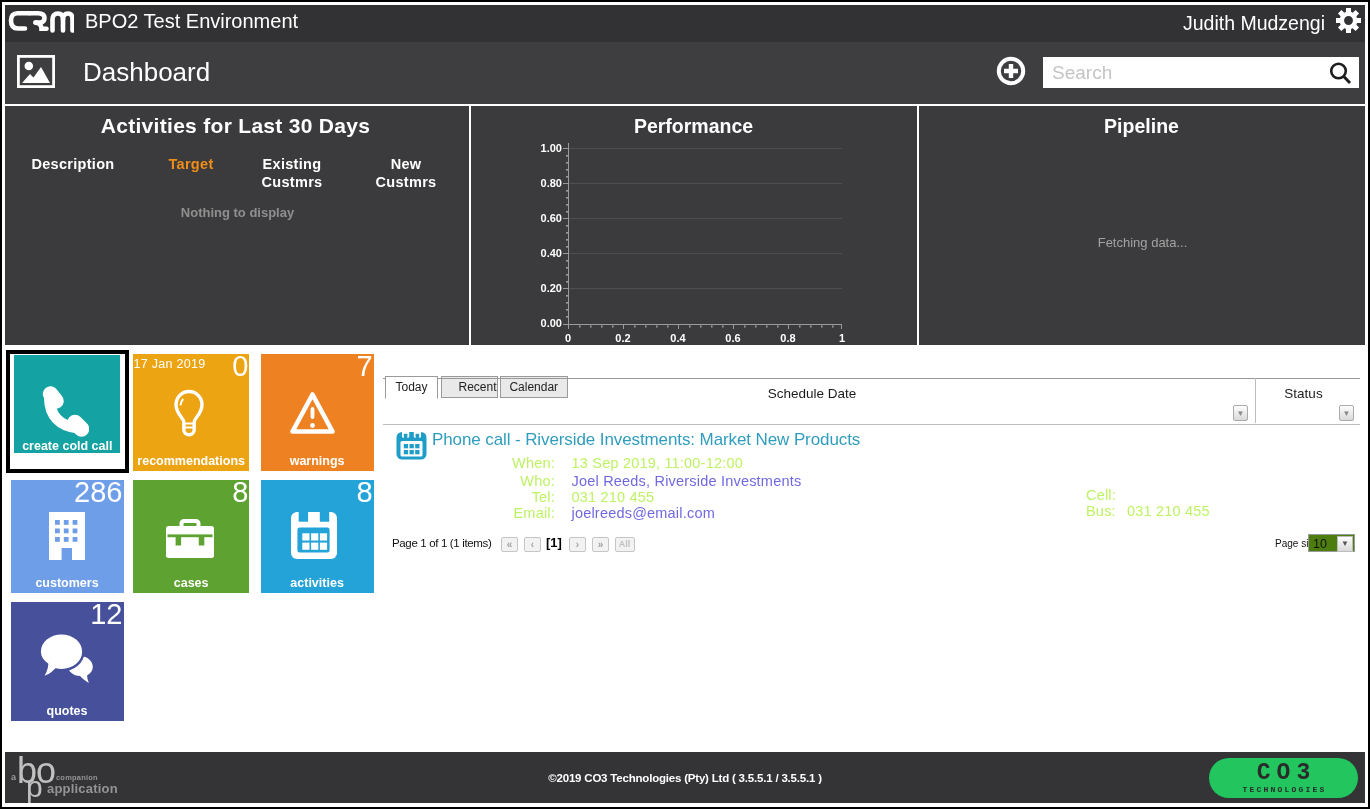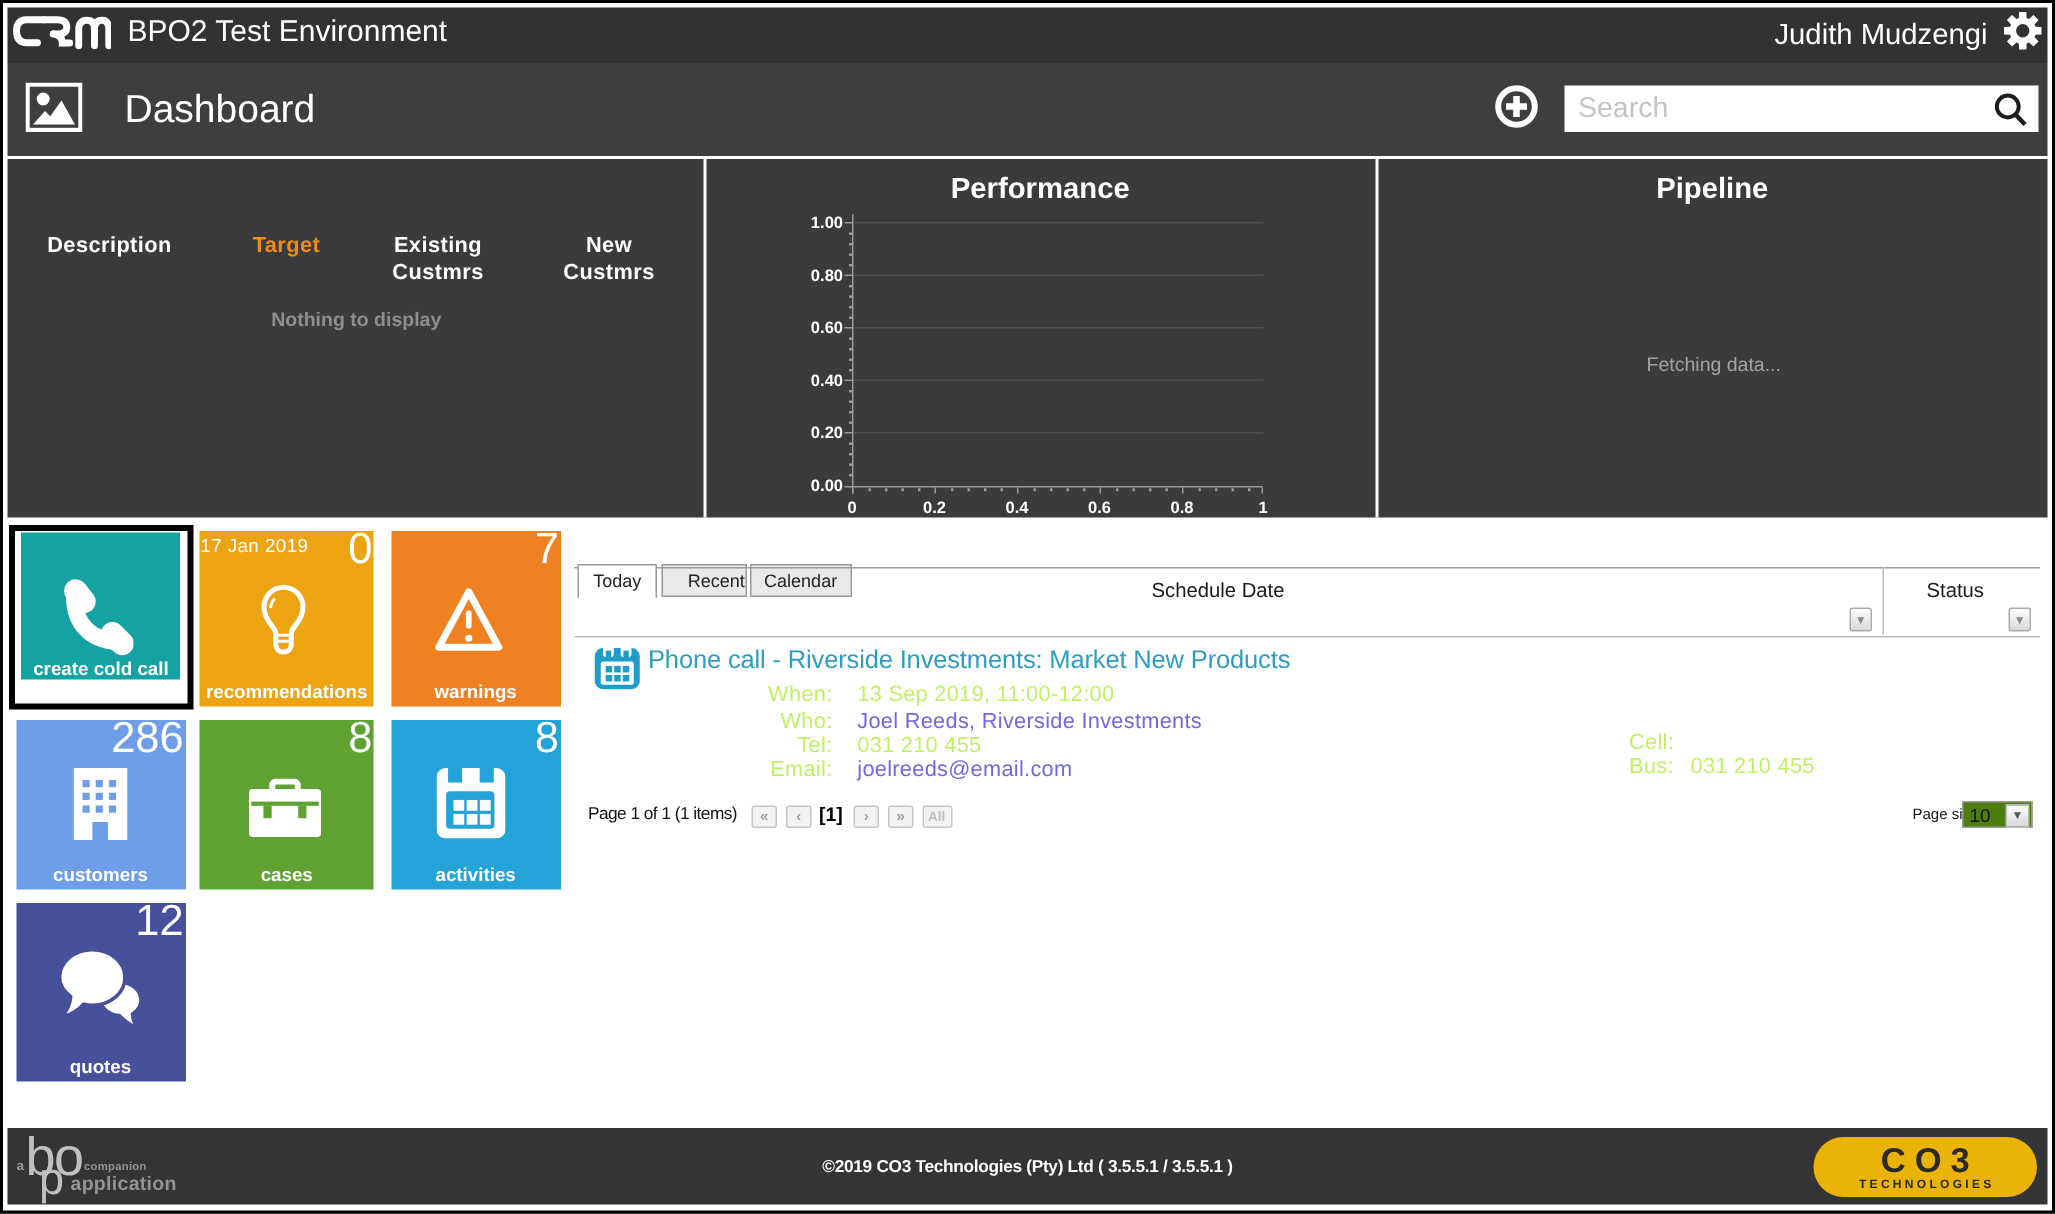--- a/index.html
+++ b/index.html
@@ -74,20 +74,21 @@
   </svg>
   <div class="abs" style="left:1043px;top:57px;width:316px;height:31px;background:#fff;"></div>
   <div class="abs" style="left:1052px;top:62px;color:#c4c4c4;font-size:19px;">Search</div>
   <svg class="abs" style="left:1326px;top:60px" width="28" height="26" viewBox="0 0 28 26">
     <circle cx="12.5" cy="11" r="7.3" fill="none" stroke="#1d1d1d" stroke-width="2.6"></circle>
     <path d="M17.8 16.5 L24 23" stroke="#1d1d1d" stroke-width="3"></path>
   </svg>
 
   <div class="abs divider" style="left:468.5px;top:106px;"></div>
   <div class="abs divider" style="left:916.5px;top:106px;"></div>
+  <div class="abs ptitle" style="left:3px;top:113.5px;width:465px;">Activities for Last 30 Days</div>
   <div class="abs colhead" style="left:20px;top:156px;width:106px;">Description</div>
   <div class="abs colhead" style="left:146px;top:156px;width:90px;color:#ef8d18;">Target</div>
   <div class="abs colhead" style="left:247px;top:156px;width:90px;">Existing<br>Custmrs</div>
   <div class="abs colhead" style="left:361px;top:156px;width:90px;">New<br>Custmrs</div>
   <div class="abs" id="nothing">Nothing to display</div>
   <div class="abs ptitle" style="left:470px;top:114.5px;width:447px;font-size:19.5px;letter-spacing:0;">Performance</div>
   <div class="abs ptitle" style="left:918px;top:114.5px;width:447px;font-size:19.5px;letter-spacing:0;">Pipeline</div>
   <div class="abs" id="fetching">Fetching data...</div>
   <svg class="abs" style="left:470px;top:138px" width="440" height="206" viewBox="0 0 440 206">
     <g stroke="#4e4e51" stroke-width="1">
@@ -315,17 +316,17 @@
     <div style="position:absolute;left:4px;top:2px;font-size:12.5px;color:#111;">10</div>
     <div style="position:absolute;right:1px;top:1px;width:14px;height:14px;background:linear-gradient(#fdfdfd,#d9d9d9);border:1px solid #bbb;color:#555;font-size:8px;text-align:center;line-height:14px;">▼</div>
   </div>
 
   <div class="abs" style="left:11px;top:772px;color:#9b9b9b;font-size:9px;font-weight:bold;">a</div>
   <div class="abs" style="left:17px;top:750px;color:#c0c0c0;font-size:36px;letter-spacing:-1px;">bo</div>
   <div class="abs" style="left:26px;top:770px;color:#c0c0c0;font-size:30px;">p</div>
   <div class="abs" style="left:56px;top:772.5px;color:#949494;font-size:7.5px;font-weight:bold;letter-spacing:0.2px;">companion</div>
   <div class="abs" style="left:47px;top:780.5px;color:#949494;font-size:13px;font-weight:bold;letter-spacing:0.2px;">application</div>
   <div class="abs" id="footer-text">©2019 CO3 Technologies (Pty) Ltd ( 3.5.5.1 / 3.5.5.1 )</div>
-  <div class="abs" style="left:1209px;top:758px;width:149px;height:40px;background:#eab308;border-radius:20px;">
+  <div class="abs" style="left:1209px;top:758px;width:149px;height:40px;background:#22c55e;border-radius:20px;font-family:Liberation Mono, monospace;">
     <div style="position:absolute;left:3px;top:2px;width:100%;text-align:center;color:#2a2a2a;font-size:23px;font-weight:bold;letter-spacing:6px;">CO3</div>
     <div style="position:absolute;left:1px;top:26.5px;width:100%;text-align:center;color:#2a2a2a;font-size:8px;font-weight:bold;letter-spacing:2.2px;">TECHNOLOGIES</div>
   </div>
 </div>
 
 </body></html>

